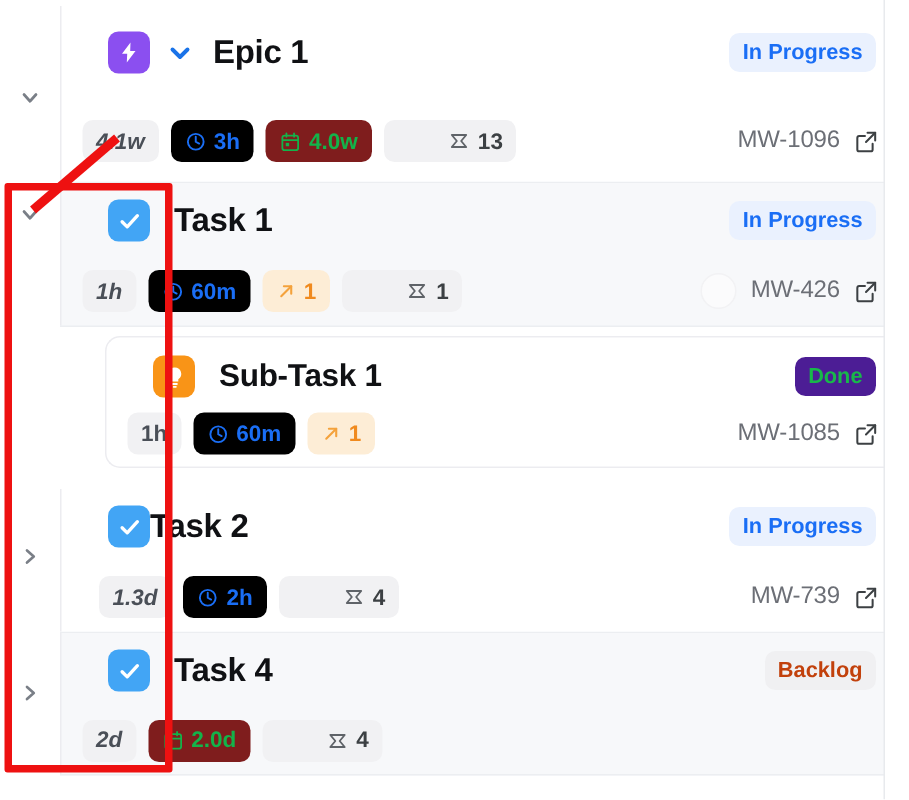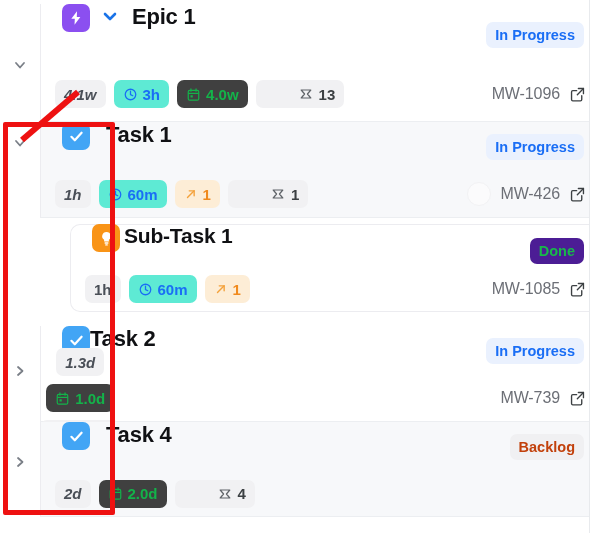--- a/index.html
+++ b/index.html
@@ -58,21 +58,21 @@
   .cardwrap {
     position: absolute;
     border: 1px solid #ececf0;
     border-radius: 10px;
     background: transparent;
     pointer-events: none;
   }
 
   .line1 {
     position: absolute; left: 0; right: 0; top: 0; height: 52px;
-    display: flex; 
+    display: flex; align-items: center; padding-left: 10px;
   }
   .line2 {
     position: absolute; left: 0; right: 0; bottom: 0; height: 48px;
     display: flex; align-items: center;
   }
 
   
   .tic {
     width: 28px; height: 28px; border-radius: 7px;
     display: flex; align-items: center; justify-content: center;
@@ -111,22 +111,22 @@
 
   
   .chips { display: flex; align-items: center; gap: 8px; }
   .chip {
     display: inline-flex; align-items: center; gap: 5px;
     height: 28px; padding: 0 9px; border-radius: 7px;
     font-size: 15px; font-weight: 600; white-space: nowrap;
   }
   .chip svg { display:block; flex: 0 0 auto; }
   .chip.est   { background: #f1f1f3; color: #4a4f57; font-style: italic; }
-  .chip.time  { background: #5eead4; color: #1a6ef5; }
-  .chip.date  { background: #404040; color: #13b34a; }
+  .chip.time  { background: #000000; color: #1a6ef5; }
+  .chip.date  { background: #7f1d1d; color: #13b34a; }
   .chip.pts   { background: #f1f1f3; color: #3c4043; padding-left: 42px; }
   .chip.up    { background: #fdedd6; color: #f08a1e; }
 
   
   .meta {
     position: absolute; right: 10px; top: 50%; transform: translateY(-50%);
     display: flex; align-items: center; gap: 9px;
   }
   .avatar {
     width: 24px; height: 24px; border-radius: 50%;
@@ -301,21 +301,21 @@
 
       <div class="line1" style="height:54px;top:6px;">
         <div style="width:22px"></div>
         <div class="tic sub">
           <svg width="17" height="17" viewBox="0 0 20 20" fill="#ffffff">
               <path d="M10 2.3A5 5 0 0 0 7.2 11.5v1.9h5.6v-1.9A5 5 0 0 0 10 2.3z"></path>
               <rect x="7.6" y="14.5" width="4.8" height="1.6" rx="0.8"></rect>
               <rect x="8.4" y="16.8" width="3.2" height="1.4" rx="0.7"></rect>
             </svg>
         </div>
-        <div class="title sub" style="margin-left:4px;">Sub-Task 1</div>
+        <div class="title sub" style="margin-left:16px;">Sub-Task 1</div>
         <div class="status done">Done</div>
       </div>
 
       <div class="line2" style="height:46px;bottom:6px;">
         <div class="chips" style="margin-left:15px;">
           <span class="chip est" style="font-style:normal;">
             <span>1h</span>
           </span>
           <span class="chip time">
             <svg width="15" height="15" viewBox="0 0 20 20" fill="none" stroke="#1a6ef5" stroke-width="1.7">
@@ -353,81 +353,78 @@
         <div class="tic task">
           <svg width="17" height="17" viewBox="0 0 20 20" fill="none" stroke="#ffffff" stroke-width="2.6" stroke-linecap="round" stroke-linejoin="round">
               <polyline points="4,10.4 8,14.4 16,5.6"></polyline>
             </svg>
         </div>
         <div class="title" style="">Task 2</div>
         <div class="status inprogress">In Progress</div>
       </div>
 
       <div class="line2" style="height:46px;">
-        <div class="chips" style="margin-left:0;flex-direction:column;">
+        <div class="chips" style="margin-left:26px;">
           <span class="chip est">
             <span>1.3d</span>
+          </span>
+          <span class="chip time">
+            <svg width="15" height="15" viewBox="0 0 20 20" fill="none" stroke="#1a6ef5" stroke-width="1.7">
+                <circle cx="10" cy="10" r="7"></circle>
+                <polyline points="10,5.6 10,10 13,11.6" stroke-linecap="round"></polyline>
+              </svg>
+            <span>2h</span>
+          </span>
+          <span class="chip pts">
+            <svg width="16" height="16" viewBox="0 0 20 20" fill="none" stroke="#5f6368" stroke-width="1.5" stroke-linejoin="round">
+                <path d="M4 5h12l-4.2 5 4.2 5H4l4.2-5z"></path>
+              </svg>
+            <span>4</span>
+          </span>
+        </div>
+        <div class="meta">
+          <span class="key">MW-739</span>
+          <span class="extlink">
+            <svg width="17" height="17" viewBox="0 0 20 20" fill="none" stroke="currentColor" stroke-width="1.6" stroke-linecap="round" stroke-linejoin="round">
+                <path d="M11 3h6v6"></path>
+                <path d="M17 3l-7.2 7.2"></path>
+                <path d="M15 11.5V16a1.5 1.5 0 0 1-1.5 1.5h-9A1.5 1.5 0 0 1 3 16V7a1.5 1.5 0 0 1 1.5-1.5H9"></path>
+              </svg>
+          </span>
+        </div>
+      </div>
+    </div>
+
+    <div class="row shaded" style="top:422px;height:95px;">
+      <div class="card-edge"></div>
+
+      <div class="line1" style="height:50px;">
+        <div style="width:22px"></div>
+        <div class="tic task">
+          <svg width="17" height="17" viewBox="0 0 20 20" fill="none" stroke="#ffffff" stroke-width="2.6" stroke-linecap="round" stroke-linejoin="round">
+              <polyline points="4,10.4 8,14.4 16,5.6"></polyline>
+            </svg>
+        </div>
+        <div class="title" style="margin-left:16px;">Task 4</div>
+        <div class="status backlog">Backlog</div>
+      </div>
+
+      <div class="line2" style="height:45px;">
+        <div class="chips" style="margin-left:15px;">
+          <span class="chip est">
+            <span>2d</span>
           </span>
           <span class="chip date">
             <svg width="15" height="15" viewBox="0 0 20 20" fill="none" stroke="#13b34a" stroke-width="1.6">
                 <rect x="3" y="4.5" width="14" height="13" rx="2"></rect>
                 <line x1="3" y1="8.5" x2="17" y2="8.5"></line>
                 <line x1="6.6" y1="2.6" x2="6.6" y2="5.6" stroke-linecap="round"></line>
                 <line x1="13.4" y1="2.6" x2="13.4" y2="5.6" stroke-linecap="round"></line>
                 <rect x="6" y="11" width="3" height="3" fill="#13b34a" stroke="none"></rect>
               </svg>
-            <span>1.0d</span>
-          </span>
-          <span class="chip pts">
-            <svg width="16" height="16" viewBox="0 0 20 20" fill="none" stroke="#5f6368" stroke-width="1.5" stroke-linejoin="round">
-                <path d="M4 5h12l-4.2 5 4.2 5H4l4.2-5z"></path>
-              </svg>
-            <span>4</span>
-          </span>
-        </div>
-        <div class="meta">
-          <span class="key">MW-739</span>
-          <span class="extlink">
-            <svg width="17" height="17" viewBox="0 0 20 20" fill="none" stroke="currentColor" stroke-width="1.6" stroke-linecap="round" stroke-linejoin="round">
-                <path d="M11 3h6v6"></path>
-                <path d="M17 3l-7.2 7.2"></path>
-                <path d="M15 11.5V16a1.5 1.5 0 0 1-1.5 1.5h-9A1.5 1.5 0 0 1 3 16V7a1.5 1.5 0 0 1 1.5-1.5H9"></path>
-              </svg>
-          </span>
-        </div>
-      </div>
-    </div>
-
-    <div class="row shaded" style="top:422px;height:95px;">
-      <div class="card-edge"></div>
-
-      <div class="line1" style="height:50px;">
-        <div style="width:22px"></div>
-        <div class="tic task">
-          <svg width="17" height="17" viewBox="0 0 20 20" fill="none" stroke="#ffffff" stroke-width="2.6" stroke-linecap="round" stroke-linejoin="round">
-              <polyline points="4,10.4 8,14.4 16,5.6"></polyline>
-            </svg>
-        </div>
-        <div class="title" style="margin-left:16px;">Task 4</div>
-        <div class="status backlog">Backlog</div>
-      </div>
-
-      <div class="line2" style="height:45px;">
-        <div class="chips" style="margin-left:15px;">
-          <span class="chip est">
-            <span>2d</span>
-          </span>
-          <span class="chip date">
-            <svg width="15" height="15" viewBox="0 0 20 20" fill="none" stroke="#13b34a" stroke-width="1.6">
-                <rect x="3" y="4.5" width="14" height="13" rx="2"></rect>
-                <line x1="3" y1="8.5" x2="17" y2="8.5"></line>
-                <line x1="6.6" y1="2.6" x2="6.6" y2="5.6" stroke-linecap="round"></line>
-                <line x1="13.4" y1="2.6" x2="13.4" y2="5.6" stroke-linecap="round"></line>
-                <rect x="6" y="11" width="3" height="3" fill="#13b34a" stroke="none"></rect>
-              </svg>
             <span>2.0d</span>
           </span>
           <span class="chip pts">
             <svg width="16" height="16" viewBox="0 0 20 20" fill="none" stroke="#5f6368" stroke-width="1.5" stroke-linejoin="round">
                 <path d="M4 5h12l-4.2 5 4.2 5H4l4.2-5z"></path>
               </svg>
             <span>4</span>
           </span>
         </div>
       </div>

